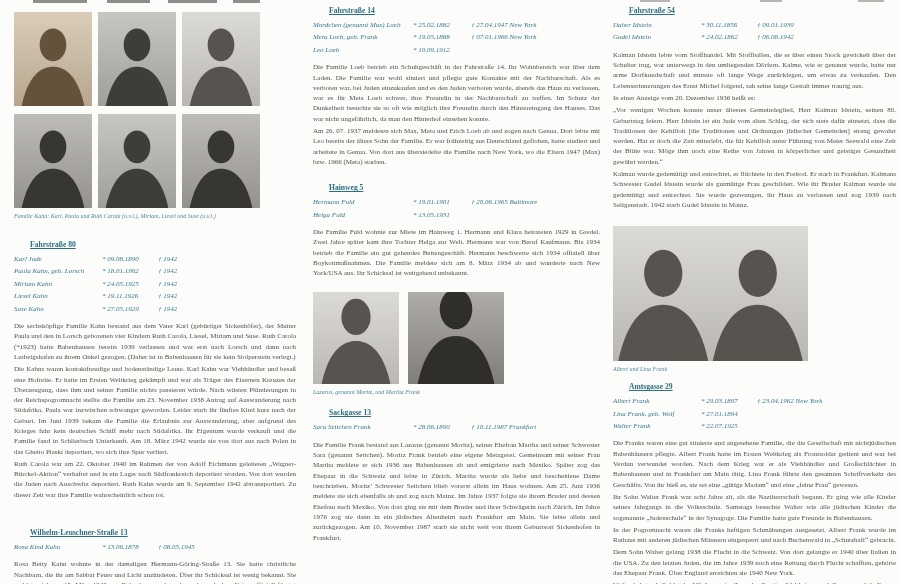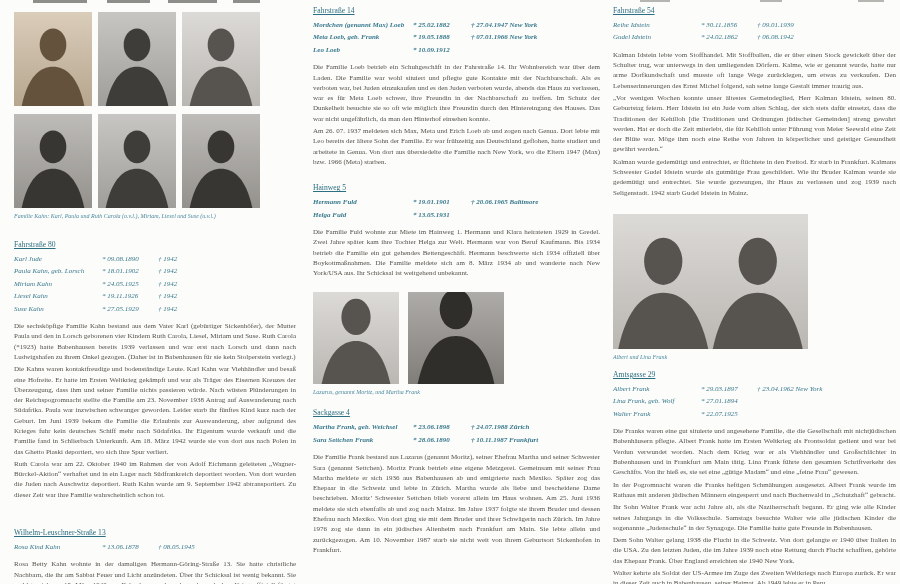--- a/index.html
+++ b/index.html
@@ -26,26 +26,26 @@
   .tone-dark{background-color:#8f8c87;color:#2f2e2b;}
   .photo-row{display:flex;gap:9px;margin-top:14px;}
   .ph-laz{width:86px;height:92px;}
   .ph-mar{width:96px;height:92px;}
   .ph-wide{width:195px;height:135px;margin-top:16px;}
 
   .caption{font-style:italic;font-size:6px;line-height:8px;color:#4b8ba0;margin-top:4px;}
 
   
   .section{margin-top:0;}
-  .addr{font-size:7.6px;line-height:10px;font-weight:normal;color:#2d6f82;
-        text-decoration:underline;text-underline-offset:1px;margin:0 0 3px 0;}
+  .addr{font-size:7.6px;line-height:10px;font-weight:bold;color:#2d6f82;
+        text-decoration:underline;text-underline-offset:1px;margin:0 0 3px 16px;}
   .persons{margin-bottom:6px;}
   .person-row{display:grid;grid-template-columns:88px 56px 1fr;font-size:7px;
               font-style:italic;color:#38798e;line-height:12.4px;white-space:nowrap;}
-  .col-mid .person-row{grid-template-columns:100px 58px 1fr;font-weight:bold;}
+  .col-mid .person-row{grid-template-columns:100px 58px 1fr;}
   .body-p{font-size:7px;line-height:10.3px;text-align:justify;margin:0 0 2px 0;}
   .mt-sec{margin-top:6px;}
   .mt-gap{margin-top:16px;}
   .mt-big{margin-top:20px;}
   .mt-huge{margin-top:28px;}
   .mt-mid{margin-top:12px;}
   .mt-sm{margin-top:9px;}
 </style>
 </head>
 <body>
@@ -223,56 +223,52 @@
             <g transform="translate(0,0)">
               <ellipse cx="50" cy="42" rx="17" ry="21" fill="currentColor"></ellipse>
               <path d="M10,120 C18,82 34,70 50,70 C66,70 82,82 90,120 Z" fill="currentColor"></path>
             </g>
           </svg>
         </div>
     </div>
     <div class="caption">Lazarus, genannt Moritz, und Martha Frank</div>
 
     <div class="section mt-mid">
-      <h3 class="addr">Sackgasse 4</h3>
-      <div class="persons">
-          <div class="person-row">
-            <span>Martha Frank, geb. Weichsel</span>
-            <span>* 23.06.1898</span>
-            <span>† 24.07.1988 Zürich</span>
-          </div>
+      <h3 class="addr">Sackgasse 13</h3>
+      <div class="persons">
           <div class="person-row">
             <span>Sara Settchen Frank</span>
             <span>* 28.06.1890</span>
             <span>† 10.11.1987 Frankfurt</span>
           </div>
         </div>
       <div>
           <p class="body-p">Die Familie Frank bestand aus Lazarus (genannt Moritz), seiner Ehefrau Martha und seiner Schwester Sara (genannt Settchen). Moritz Frank betrieb eine eigene Metzgerei. Gemeinsam mit seiner Frau Martha meldete er sich 1936 aus Babenhausen ab und emigrierte nach Mexiko. Später zog das Ehepaar in die Schweiz und lebte in Zürich. Martha wurde als liebe und bescheidene Dame beschrieben. Moritz’ Schwester Settchen blieb vorerst allein im Haus wohnen. Am 25. Juni 1936 meldete sie sich ebenfalls ab und zog nach Mainz. Im Jahre 1937 folgte sie ihrem Bruder und dessen Ehefrau nach Mexiko. Von dort ging sie mit dem Bruder und ihrer Schwägerin nach Zürich. Im Jahre 1976 zog sie dann in ein jüdisches Altenheim nach Frankfurt am Main. Sie lebte allein und zurückgezogen. Am 10. November 1987 starb sie nicht weit von ihrem Geburtsort Sickenhofen in Frankfurt.</p>
         </div>
     </div>
   </div>
 
   <div class="col col-right">
     <div class="section mt-sec">
       <h3 class="addr">Fahrstraße 54</h3>
       <div class="persons">
           <div class="person-row">
-            <span>Reihe Idstein</span>
+            <span>Daher Idstein</span>
             <span>* 30.11.1856</span>
             <span>† 09.01.1939</span>
           </div>
           <div class="person-row">
             <span>Gudel Idstein</span>
             <span>* 24.02.1862</span>
             <span>† 06.08.1942</span>
           </div>
         </div>
       <div>
           <p class="body-p">Kalman Idstein lebte vom Stoffhandel. Mit Stoffballen, die er über einen Stock gewickelt über der Schulter trug, war unterwegs in den umliegenden Dörfern. Kalme, wie er genannt wurde, hatte nur arme Dorfkundschaft und musste oft lange Wege zurücklegen, um etwas zu verkaufen. Den Lebenserinnerungen des Ernst Michel folgend, sah seine lange Gestalt immer traurig aus.</p>
+          <p class="body-p">In einer Anzeige vom 20. Dezember 1936 heißt es:</p>
           <p class="body-p">„Vor wenigen Wochen konnte unser ältestes Gemeindeglied, Herr Kalman Idstein, seinen 80. Geburtstag feiern. Herr Idstein ist ein Jude vom alten Schlag, der sich stets dafür einsetzt, dass die Traditionen der Kehilloh [die Traditionen und Ordnungen jüdischer Gemeinden] streng gewahrt werden. Hat er doch die Zeit miterlebt, die für Kehilloh unter Führung von Meier Seewald eine Zeit der Blüte war. Möge ihm noch eine Reihe von Jahren in körperlicher und geistiger Gesundheit gewährt werden.“</p>
           <p class="body-p">Kalman wurde gedemütigt und entrechtet, er flüchtete in den Freitod. Er starb in Frankfurt. Kalmans Schwester Gudel Idstein wurde als gutmütige Frau geschildert. Wie ihr Bruder Kalman wurde sie gedemütigt und entrechtet. Sie wurde gezwungen, ihr Haus zu verlassen und zog 1939 nach Seligenstadt. 1942 starb Gudel Idstein in Mainz.</p>
         </div>
     </div>
 
     <div class="photo ph-wide tone-light">
         <svg viewBox="0 0 200 120" preserveAspectRatio="xMidYMax slice">
           <g transform="translate(8,0)">
             <ellipse cx="50" cy="42" rx="17" ry="21" fill="currentColor"></ellipse>
             <path d="M10,120 C18,82 34,70 50,70 C66,70 82,82 90,120 Z" fill="currentColor"></path>
@@ -299,21 +295,21 @@
             <span></span>
           </div>
           <div class="person-row">
             <span>Walter Frank</span>
             <span>* 22.07.1925</span>
             <span></span>
           </div>
         </div>
       <div>
           <p class="body-p">Die Franks waren eine gut situierte und angesehene Familie, die die Gesellschaft mit nichtjüdischen Babenhäusern pflegte. Albert Frank hatte im Ersten Weltkrieg als Frontsoldat gedient und war bei Verdun verwundet worden. Nach dem Krieg war er als Viehhändler und Großschlächter in Babenhausen und in Frankfurt am Main tätig. Lina Frank führte den gesamten Schriftverkehr des Geschäfts. Von ihr hieß es, sie sei eine „gütige Madam“ und eine „feine Frau“ gewesen.</p>
+          <p class="body-p">Ihr Sohn Walter Frank war acht Jahre alt, als die Naziherrschaft begann. Er ging wie alle Kinder seines Jahrgangs in die Volksschule. Samstags besuchte Walter wie alle jüdischen Kinder die sogenannte „Judenschule“ in der Synagoge. Die Familie hatte gute Freunde in Babenhausen.</p>
           <p class="body-p">In der Pogromnacht waren die Franks heftigen Schmähungen ausgesetzt. Albert Frank wurde im Rathaus mit anderen jüdischen Männern eingesperrt und nach Buchenwald in „Schutzhaft“ gebracht.</p>
-          <p class="body-p">Ihr Sohn Walter Frank war acht Jahre alt, als die Naziherrschaft begann. Er ging wie alle Kinder seines Jahrgangs in die Volksschule. Samstags besuchte Walter wie alle jüdischen Kinder die sogenannte „Judenschule“ in der Synagoge. Die Familie hatte gute Freunde in Babenhausen.</p>
           <p class="body-p">Dem Sohn Walter gelang 1938 die Flucht in die Schweiz. Von dort gelangte er 1940 über Italien in die USA. Zu den letzten Juden, die im Jahre 1939 noch eine Rettung durch Flucht schafften, gehörte das Ehepaar Frank. Über England erreichten sie 1940 New York.</p>
           <p class="body-p">Walter kehrte als Soldat der US-Armee im Zuge des Zweiten Weltkriegs nach Europa zurück. Er war in dieser Zeit auch in Babenhausen, seiner Heimat. Ab 1949 lebte er in Peru.</p>
         </div>
     </div>
   </div>
 
 </div>
 
 </body></html>

